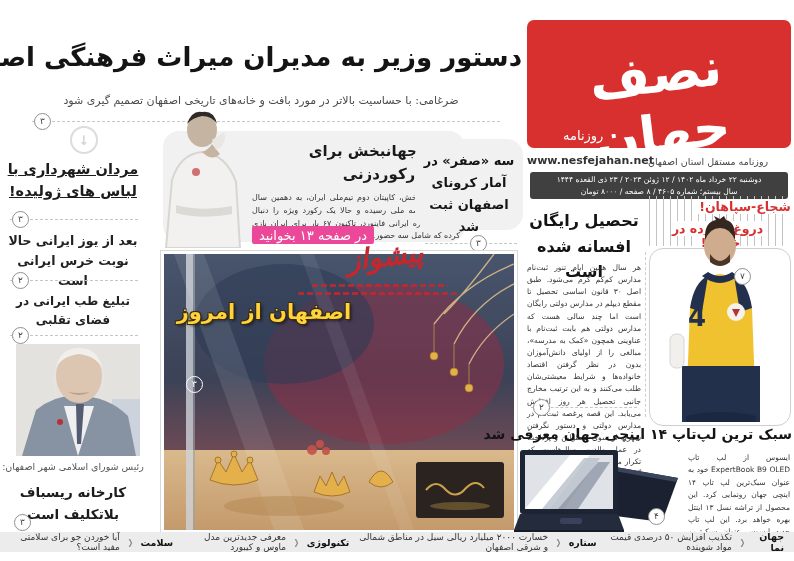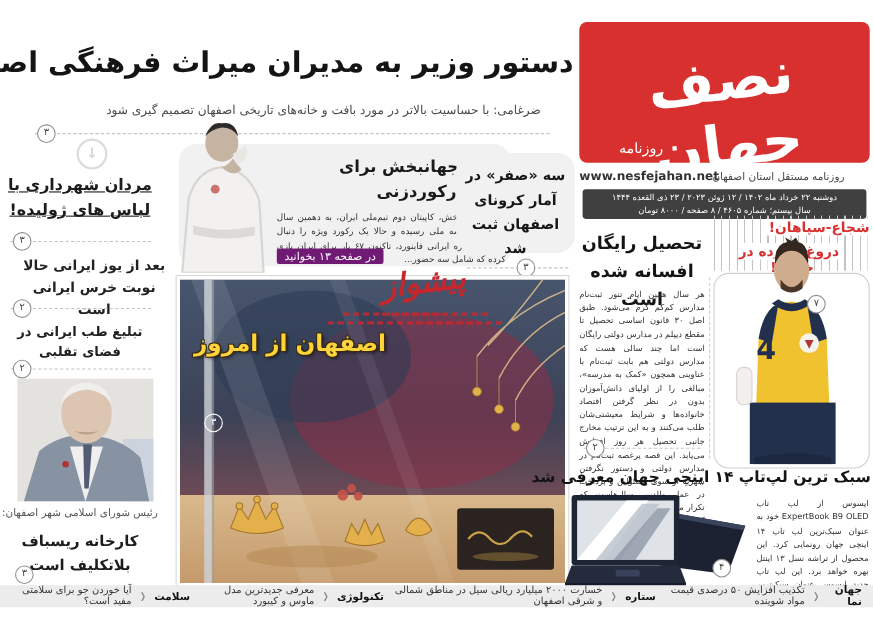--- a/index.html
+++ b/index.html
@@ -15,29 +15,29 @@
          width:15px;height:15px;border:1.3px solid #909090;border-radius:50%;
          font-size:9px;color:#444;background:#fff;line-height:1;}
   .badge.white{border-color:#fdfdfd;color:#fdfdfd;background:transparent;}
   .graybox{background:#f1f1f1;border-radius:16px;}
   .logo-box{background:#d7302f;border-radius:7px;color:#fff;}
   .logo-title{font-weight:bold;font-size:52px;transform:rotate(-7deg);letter-spacing:-2px;}
   .logo-sub{font-size:13px;font-weight:normal;}
   .date-banner{background:#404040;border-radius:3px;color:#fff;font-size:7.6px;
                display:flex;flex-direction:column;justify-content:center;gap:1px;text-align:center;line-height:1.45;}
   .lead-h{font-weight:800;font-size:26px;color:#141414;}
-  .lead-sub{font-size:11px;color:#4a4a4a;text-align:right;}
+  .lead-sub{font-size:11px;color:#4a4a4a;}
   .colL-t1{font-weight:bold;font-size:14.5px;color:#1c1c1c;line-height:1.55;}
   .colL-t2{font-weight:bold;font-size:12.5px;color:#222;line-height:1.6;}
   .colL-t3{font-weight:bold;font-size:12px;color:#222;line-height:1.6;}
   .kicker{font-size:9.5px;color:#555;line-height:1.5;}
   .port-t{font-weight:bold;font-size:13.5px;color:#1c1c1c;line-height:1.6;}
   .jb-title{font-weight:bold;font-size:15px;color:#1a1a1a;line-height:1.55;}
   .small-body{font-size:8px;color:#333;line-height:1.6;}
-  .read-tag{background:#701a75;color:#fff;font-size:10px;padding:1.5px 7px;border-radius:2px;display:inline-block;}
+  .read-tag{background:#ec4899;color:#fff;font-size:13px;padding:1.5px 7px;border-radius:2px;display:inline-block;}
   .corona-t{font-weight:bold;font-size:13px;color:#161616;line-height:1.7;}
   .edu-t{font-weight:bold;font-size:16px;color:#141414;line-height:1.6;}
   .sports-lines{background:repeating-linear-gradient(90deg,#c3c3c3 0 1px,transparent 1px 7px);}
   .sports-red{color:#d7302f;font-weight:bold;font-size:12.5px;line-height:1.1;}
   .sports-red span{background:#fff;padding:0 3px;}
   .photo-frame{border:1.5px solid #cfcfcf;border-radius:14px;background:#fff;}
   .gold-frame{border:1px solid #d8d8d8;background:#fff;padding:3px;}
   .cal{color:#c5272d;font-weight:bold;font-style:italic;font-size:28px;transform:rotate(-7deg);}
   .cal-line{background:repeating-linear-gradient(90deg,#c5272d 0 6px,transparent 6px 9px);height:3px;opacity:.85;border-radius:2px;}
   .gold-overlay{font-weight:800;font-size:21px;color:#ffd43a;
@@ -72,21 +72,21 @@
   <div class="abs lead-sub center nowrap" style="left:30px;top:94px;width:462px;">ضرغامی: با حساسیت بالاتر در مورد بافت و خانه‌های تاریخی اصفهان تصمیم گیری شود</div>
   <div class="abs dashed" style="left:32px;top:121px;width:468px;"></div>
   <span class="abs badge" style="left:34px;top:113px;">۳</span>
 
   <div class="abs down-icon" style="left:70px;top:126px;">↓</div>
 
   <div class="abs colL-t1 center" style="left:2px;top:158px;width:142px;text-decoration:underline;">مردان شهرداری با لباس های ژولیده!</div>
   <div class="abs dashed" style="left:10px;top:219px;width:128px;"></div>
   <span class="abs badge" style="left:12px;top:211px;">۳</span>
 
-  <div class="abs colL-t2 center" style="left:15px;top:231px;width:142px;text-align:center;">بعد از یوز ایرانی حالا نوبت خرس ایرانی است</div>
+  <div class="abs colL-t2 center" style="left:2px;top:231px;width:142px;text-align:center;">بعد از یوز ایرانی حالا نوبت خرس ایرانی است</div>
   <div class="abs dashed" style="left:10px;top:280px;width:128px;"></div>
   <span class="abs badge" style="left:12px;top:272px;">۲</span>
 
   <div class="abs colL-t3 center" style="left:8px;top:292px;width:130px;">تبلیغ طب ایرانی در فضای تقلبی</div>
   <div class="abs dashed" style="left:10px;top:335px;width:128px;"></div>
   <span class="abs badge" style="left:12px;top:327px;">۲</span>
 
   <svg class="abs" style="left:16px;top:344px;" width="124" height="112" viewBox="0 0 124 112">
     <rect width="124" height="112" fill="#e4e2df"></rect>
     <rect x="96" y="55" width="28" height="57" fill="#ccd3dc"></rect>

